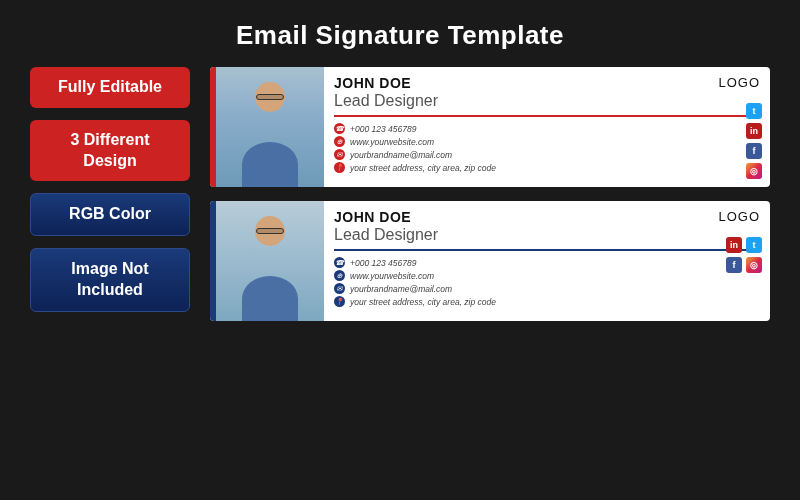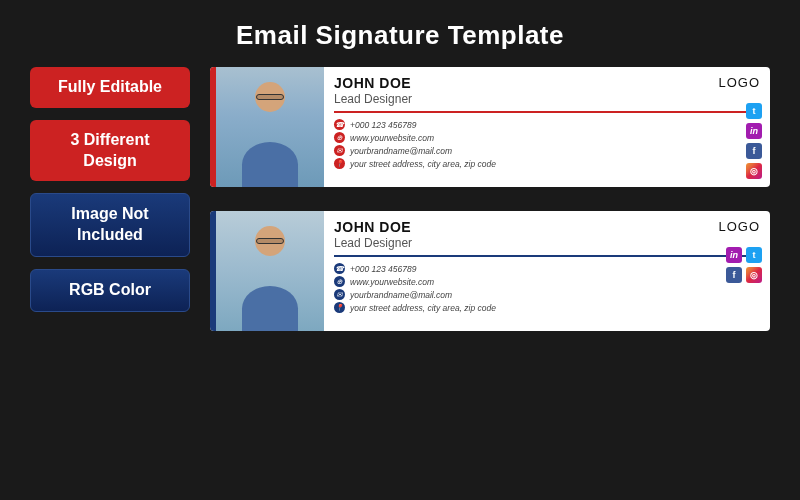--- a/index.html
+++ b/index.html
@@ -60,21 +60,21 @@
 
     .badge-blue {
       background: linear-gradient(180deg, #1a3a7a 0%, #0d2255 100%);
       border: 1px solid #2a4a8a;
     }
 
     
     .templates-column {
       display: flex;
       flex-direction: column;
-      gap: 24px;
+      gap: 14px;
       flex: 1;
     }
 
     
     .sig-card {
       background: #ffffff;
       border-radius: 4px;
       display: flex;
       flex-direction: row;
       overflow: hidden;
@@ -130,21 +130,21 @@
     }
 
     .sig-name {
       font-size: 14px;
       font-weight: bold;
       color: #111111;
       letter-spacing: 0.5px;
     }
 
     .sig-title {
-      font-size: 12px;
+      font-size: 16px;
       color: #555555;
       margin-top: 1px;
     }
 
     .sig-logo {
       font-size: 13px;
       font-weight: normal;
       color: #111111;
       letter-spacing: 1px;
     }
@@ -202,21 +202,21 @@
       border-radius: 3px;
       display: flex;
       align-items: center;
       justify-content: center;
       font-size: 9px;
       font-weight: bold;
       color: white;
     }
 
     .social-tw  { background-color: #1da1f2; }
-    .social-in  { background-color: #a21caf; font-style: italic; }
+    .social-in  { background-color: #b91c1c; }
     .social-fb  { background-color: #3b5998; }
     .social-ig  { background: linear-gradient(135deg, #f09433, #e6683c, #dc2743, #cc2366, #bc1888); }
 
     
     .sig-social-blue {
       position: absolute;
       right: 8px;
       top: 36px;
       display: grid;
       grid-template-columns: 16px 16px;
@@ -285,22 +285,22 @@
 </head>
 <body>
 
 <div class="page-title">Email Signature Template</div>
 
 <div class="main-content">
 
   <div class="badges-column">
     <div class="badge badge-red">Fully Editable</div>
     <div class="badge badge-red">3 Different Design</div>
+    <div class="badge badge-blue">RGB Color</div>
     <div class="badge badge-blue">Image Not Included</div>
-    <div class="badge badge-blue">RGB Color</div>
   </div>
 
   <div class="templates-column">
 
     <div class="sig-card sig-card-red">
       <div class="accent-bar"></div>
       <div class="sig-photo">
         <div class="person-mock">
           <div class="person-mock-inner">
             <div class="person-head"></div>

